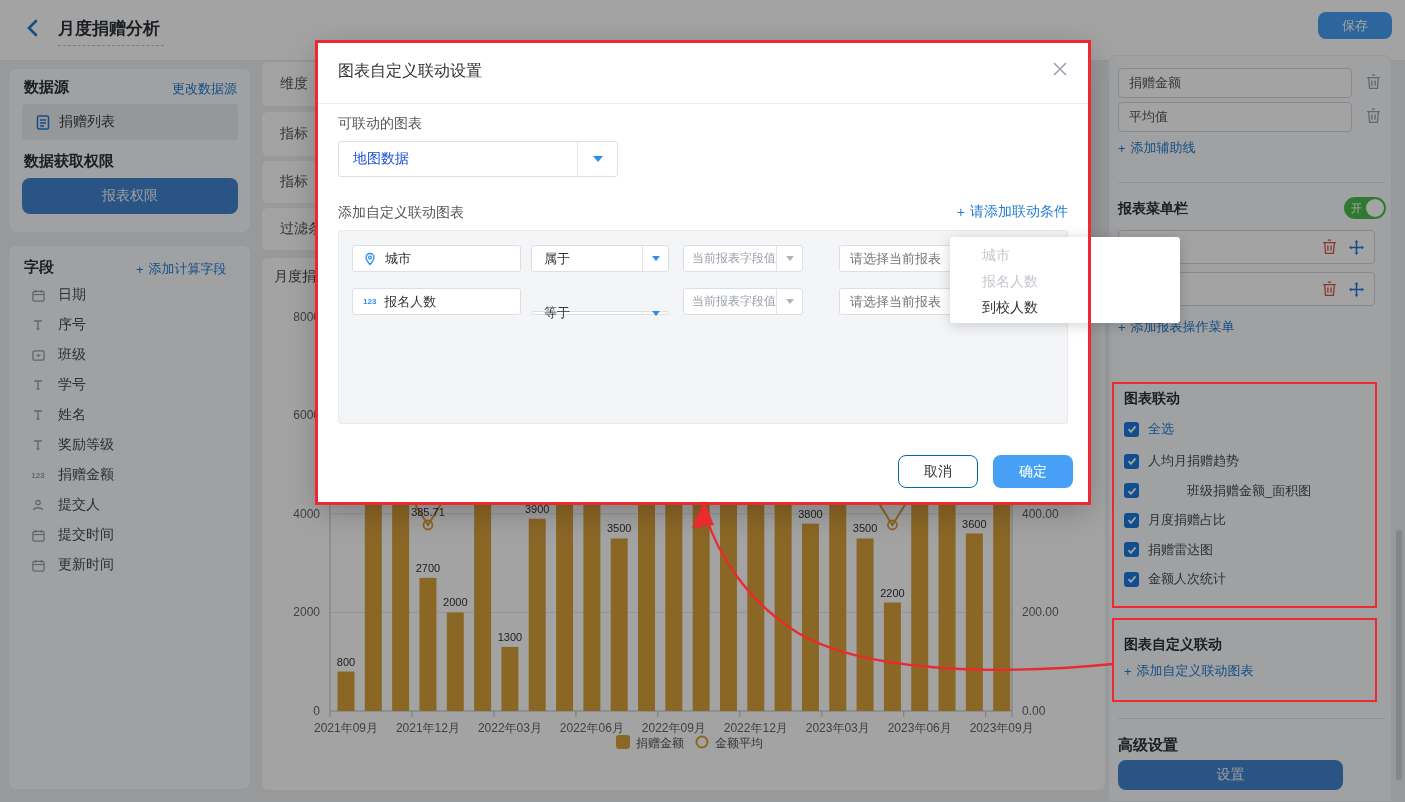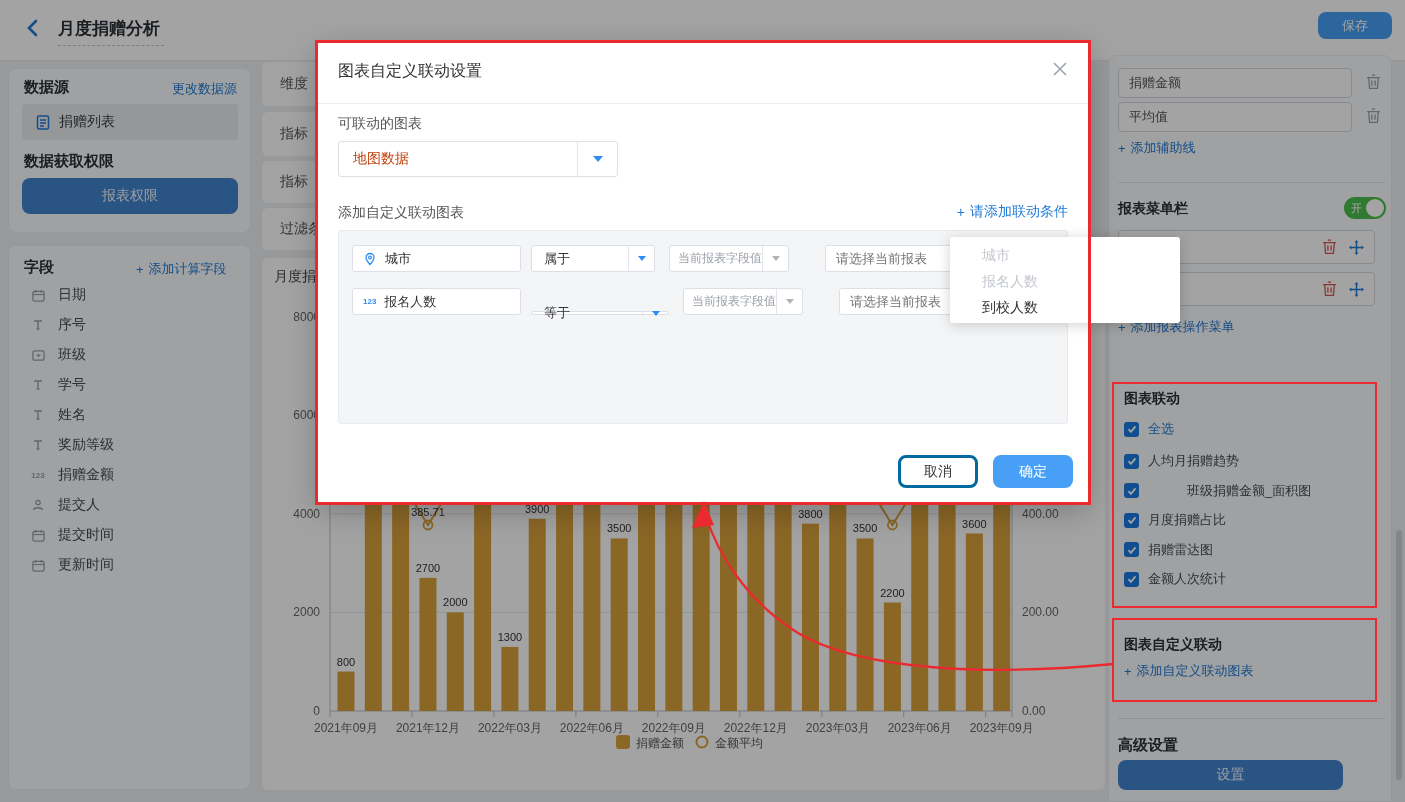--- a/index.html
+++ b/index.html
@@ -398,21 +398,21 @@
 <div class="abs modal">
   <div class="abs mtitle">图表自定义联动设置</div>
   <div class="abs mclose iconbtn">
     <svg width="16" height="16" viewBox="0 0 16 16">
         <path d="M2 2l12 12M14 2L2 14" stroke="currentColor" stroke-width="1.6"></path>
       </svg>
   </div>
   <div class="abs mdivider"></div>
   <div class="abs mlabel" style="left:20px;top:72px">可联动的图表</div>
   <div class="abs select" style="left:20px;top:98px;width:280px;height:36px">
-    <span style="padding-left:14px;font-size:14px;color:#c2410c;flex:1">地图数据</span>
+    <span style="padding-left:14px;font-size:14px;color:#1d4ed8;flex:1">地图数据</span>
     <span class="caret-box" style="width:40px">
       <span class="tri" style="color:#2e8df5"></span>
     </span>
   </div>
   <div class="abs mlabel" style="left:20px;top:161px">添加自定义联动图表</div>
   <div class="abs link" style="top:160px;right:20px;font-size:14px">
     <span>+</span>
     <span>请添加联动条件</span>
   </div>
   <div class="abs cond-box">
@@ -420,21 +420,21 @@
         <div class="cond-row" style="top: 14px;">
           <div class="cell" style="width: 169px;">
             <span class="iconbtn" style="color:#2e8df5;margin:0 8px 0 10px">
               <svg width="14" height="14" viewBox="0 0 14 14">
                 <path d="M7 1.5a4 4 0 0 1 4 4c0 2.5-4 7-4 7s-4-4.5-4-7a4 4 0 0 1 4-4z" fill="none" stroke="currentColor" stroke-width="1.3"></path>
                 <circle cx="7" cy="5.5" r="1.4" fill="none" stroke="currentColor" stroke-width="1.2"></circle>
               </svg>
             </span>
             <span style="color:#333">城市</span>
           </div>
-          <div class="cell" style="width: 124px; margin-left: 10px;">
+          <div class="cell" style="width: 138px; margin-left: 10px;">
             <span style="padding-left:12px;color:#333;flex:1">属于</span>
             <span class="caret-box" style="width:26px;height:100%">
               <span class="tri" style="color:#2e8df5;border-left-width:4.5px;border-right-width:4.5px;border-top-width:5.5px"></span>
             </span>
           </div>
           <div class="cell" style="width: 120px; margin-left: 14px;">
             <span style="padding-left:8px;color:#9aa0a8;font-size:12px;flex:1;white-space:nowrap">当前报表字段值</span>
             <span class="caret-box" style="width:26px;height:100%">
               <span class="tri" style="color:#b0b4ba;border-left-width:4.5px;border-right-width:4.5px;border-top-width:5.5px"></span>
             </span>
@@ -457,21 +457,21 @@
           <div class="cell" style="width: 120px; margin-left: 14px;">
             <span style="padding-left:8px;color:#9aa0a8;font-size:12px;flex:1;white-space:nowrap">当前报表字段值</span>
             <span class="caret-box" style="width:26px;height:100%">
               <span class="tri" style="color:#b0b4ba;border-left-width:4.5px;border-right-width:4.5px;border-top-width:5.5px"></span>
             </span>
           </div>
           <input class="cell input" placeholder="请选择当前报表" readonly="" style="width: 218px; margin-left: 36px; border-radius: 3px; font-size: 13px;">
         </div>
       </div>
     </div>
-  <div class="abs btn" style="left:580px;top:412px;width:80px;height:33px;background:#fff;border:3px solid #0369a1;color:#333;font-size:14px">取消</div>
+  <div class="abs btn" style="left:580px;top:412px;width:80px;height:33px;background:#fff;border:1px solid #0369a1;color:#333;font-size:14px">取消</div>
   <div class="abs btn" style="left:675px;top:412px;width:80px;height:33px;background:var(--confirm);color:#fff;font-size:14px">确定</div>
 </div>
 
 <div class="abs dropdown" id="field-dropdown">
     <div class="dd-item dd-dis">城市</div>
     <div class="dd-item dd-dis">报名人数</div>
     <div class="dd-item">到校人数</div>
   </div>
 
 <div class="abs ann" style="left:315px;top:40px;width:776px;height:465px"></div>

